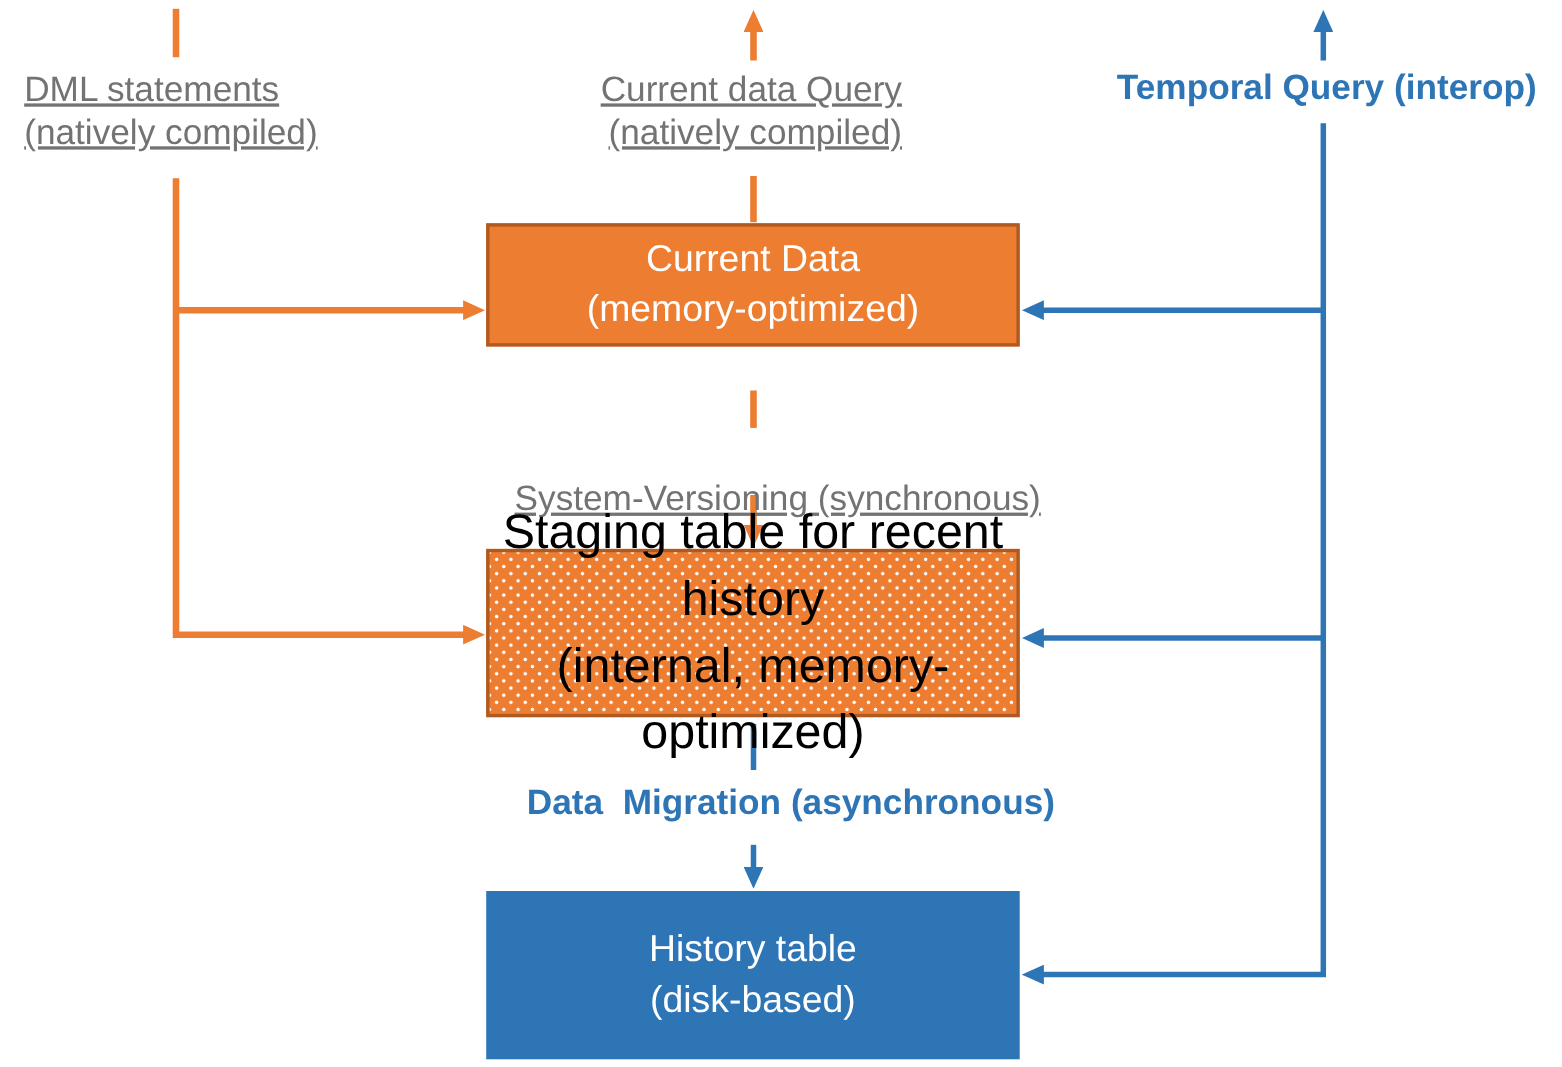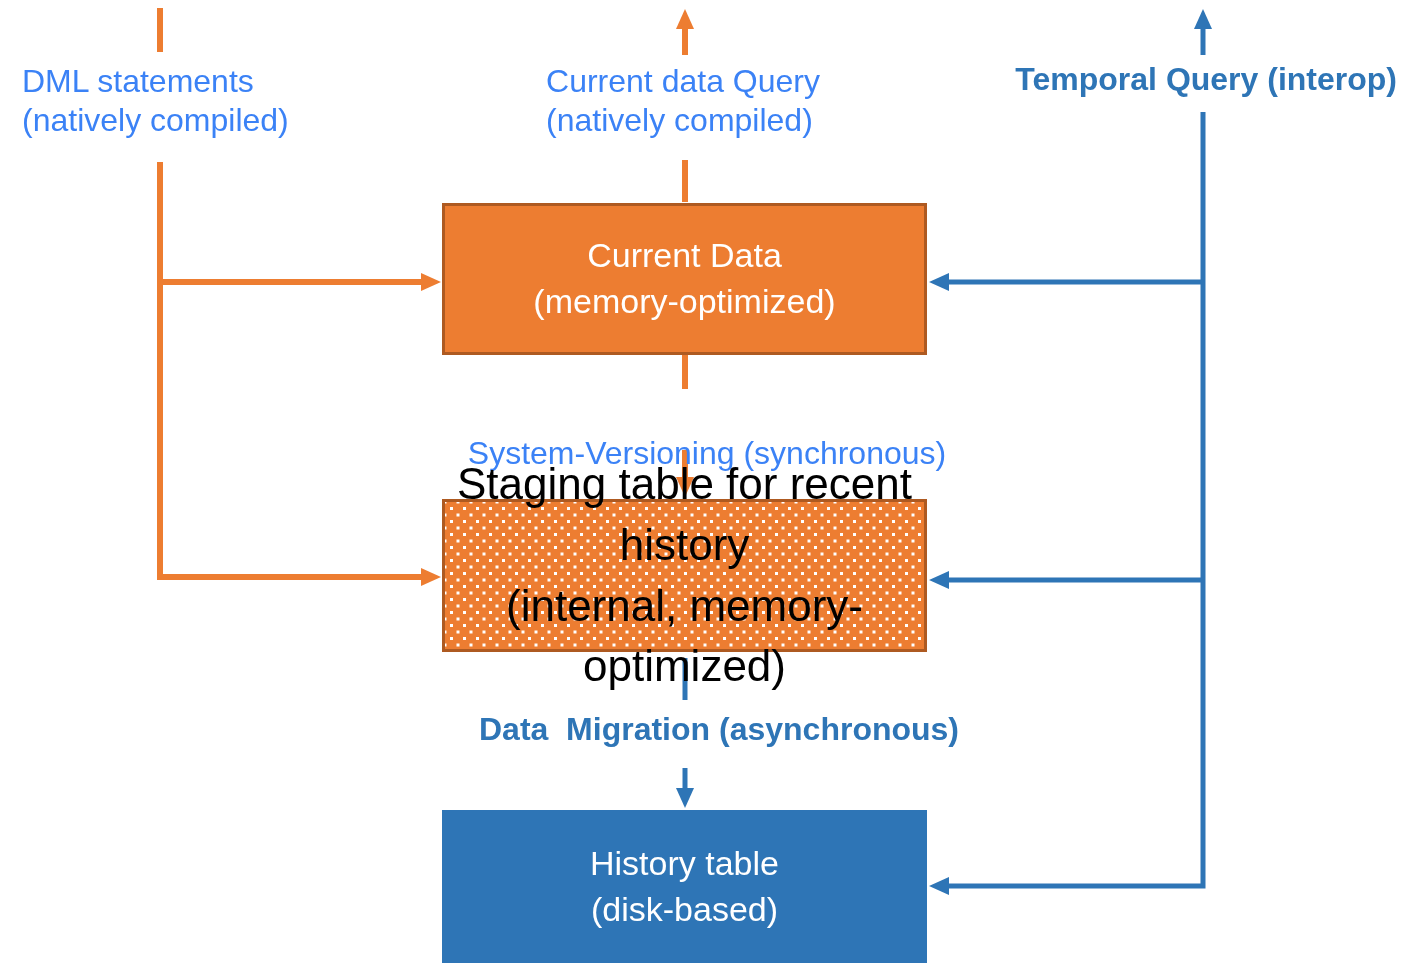--- a/index.html
+++ b/index.html
@@ -16,40 +16,40 @@
     left: 0; top: 0;
     width: 1420px; height: 970px;
     pointer-events: none;
   }
   .label {
     position: absolute;
     font-size: 32px;
     line-height: 1.22;
     white-space: nowrap;
   }
-  .label.orange { color: #3b82f6; }
+  .label.orange { color: #737373; text-decoration: underline; }
   .label.blue   { color: #2E75B6; font-weight: bold; }
-  .label.centered { transform: translateX(-50%); text-align: left; }
+  .label.centered { transform: translateX(-50%); text-align: right; }
   .label.pre { white-space: pre; }
 
   .node {
     position: absolute;
     left: 442px;
     width: 485px;
     box-sizing: border-box;
     display: flex;
     flex-direction: column;
     align-items: center;
     justify-content: center;
     text-align: center;
   }
   .node .bx-line { width: 100%; }
 
   .node.current {
-    top: 203px; height: 152px;
+    top: 203px; height: 112px;
     background: #ED7D31;
     border: 3px solid #AE5A21;
     color: #ffffff;
     font-size: 34px;
     line-height: 1.35;
   }
   .node.staging {
     top: 499px; height: 153px;
     background-color: #ED7D31;
     background-image:

